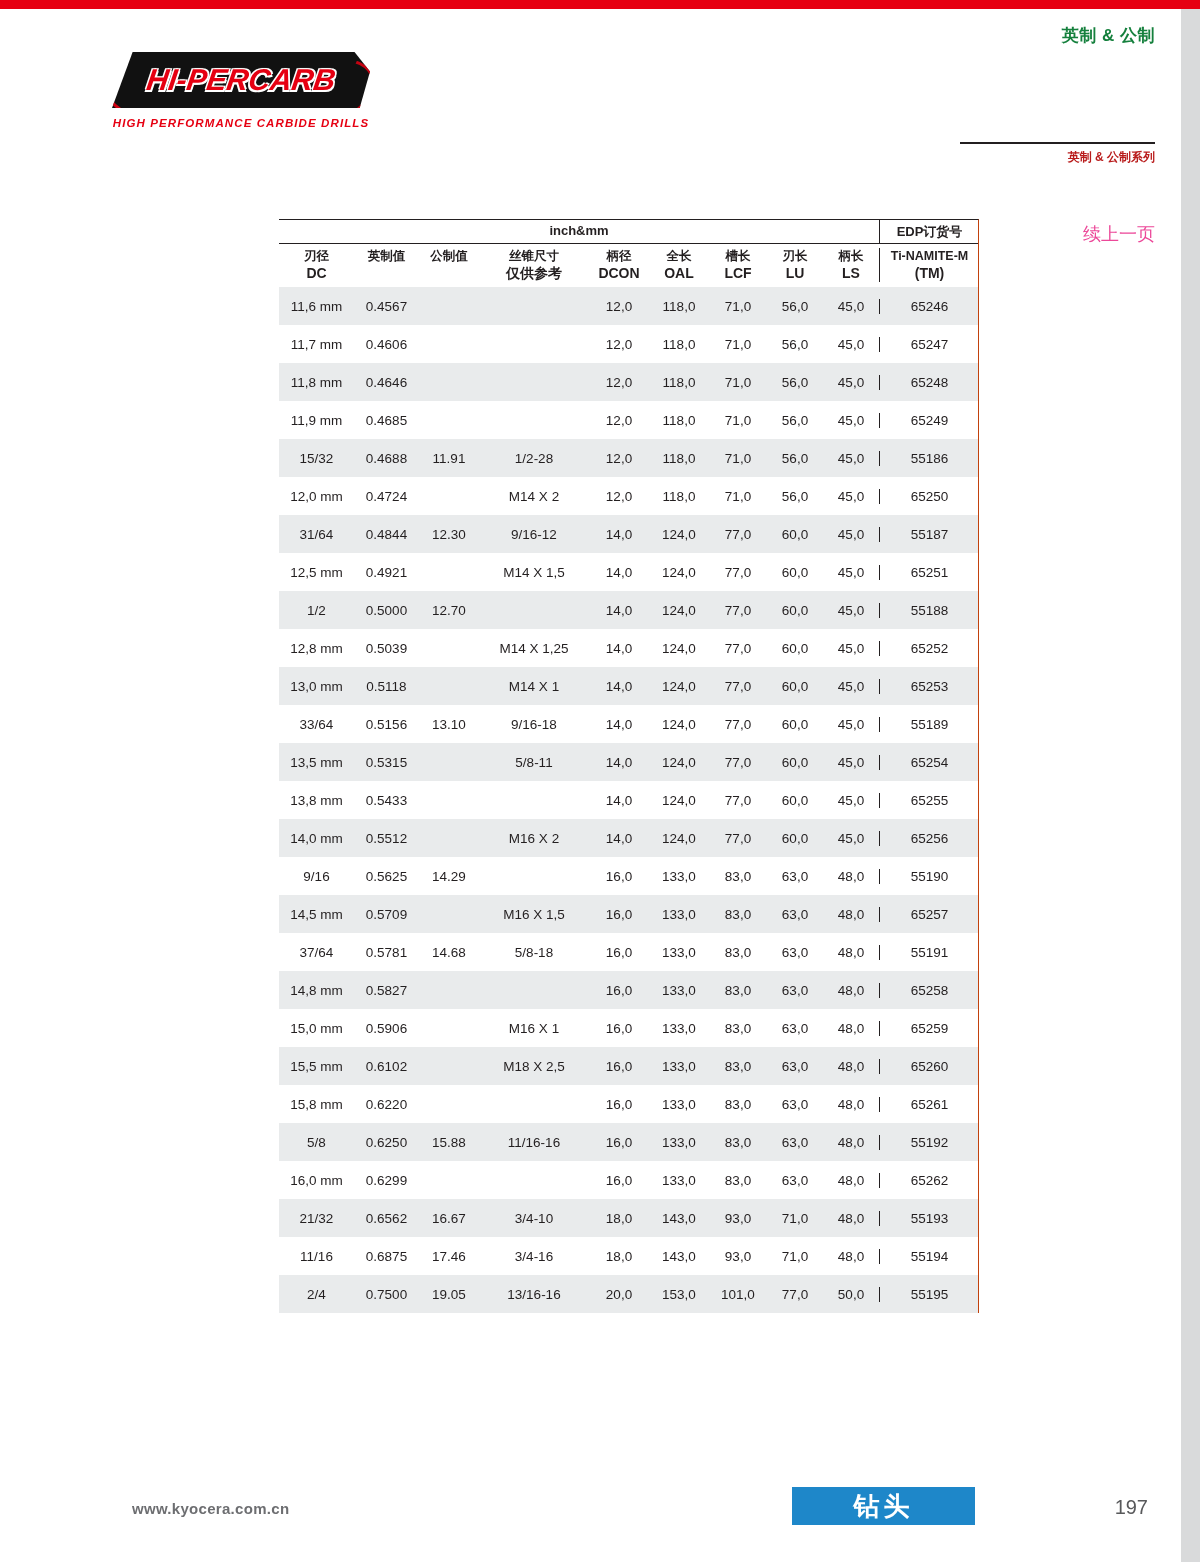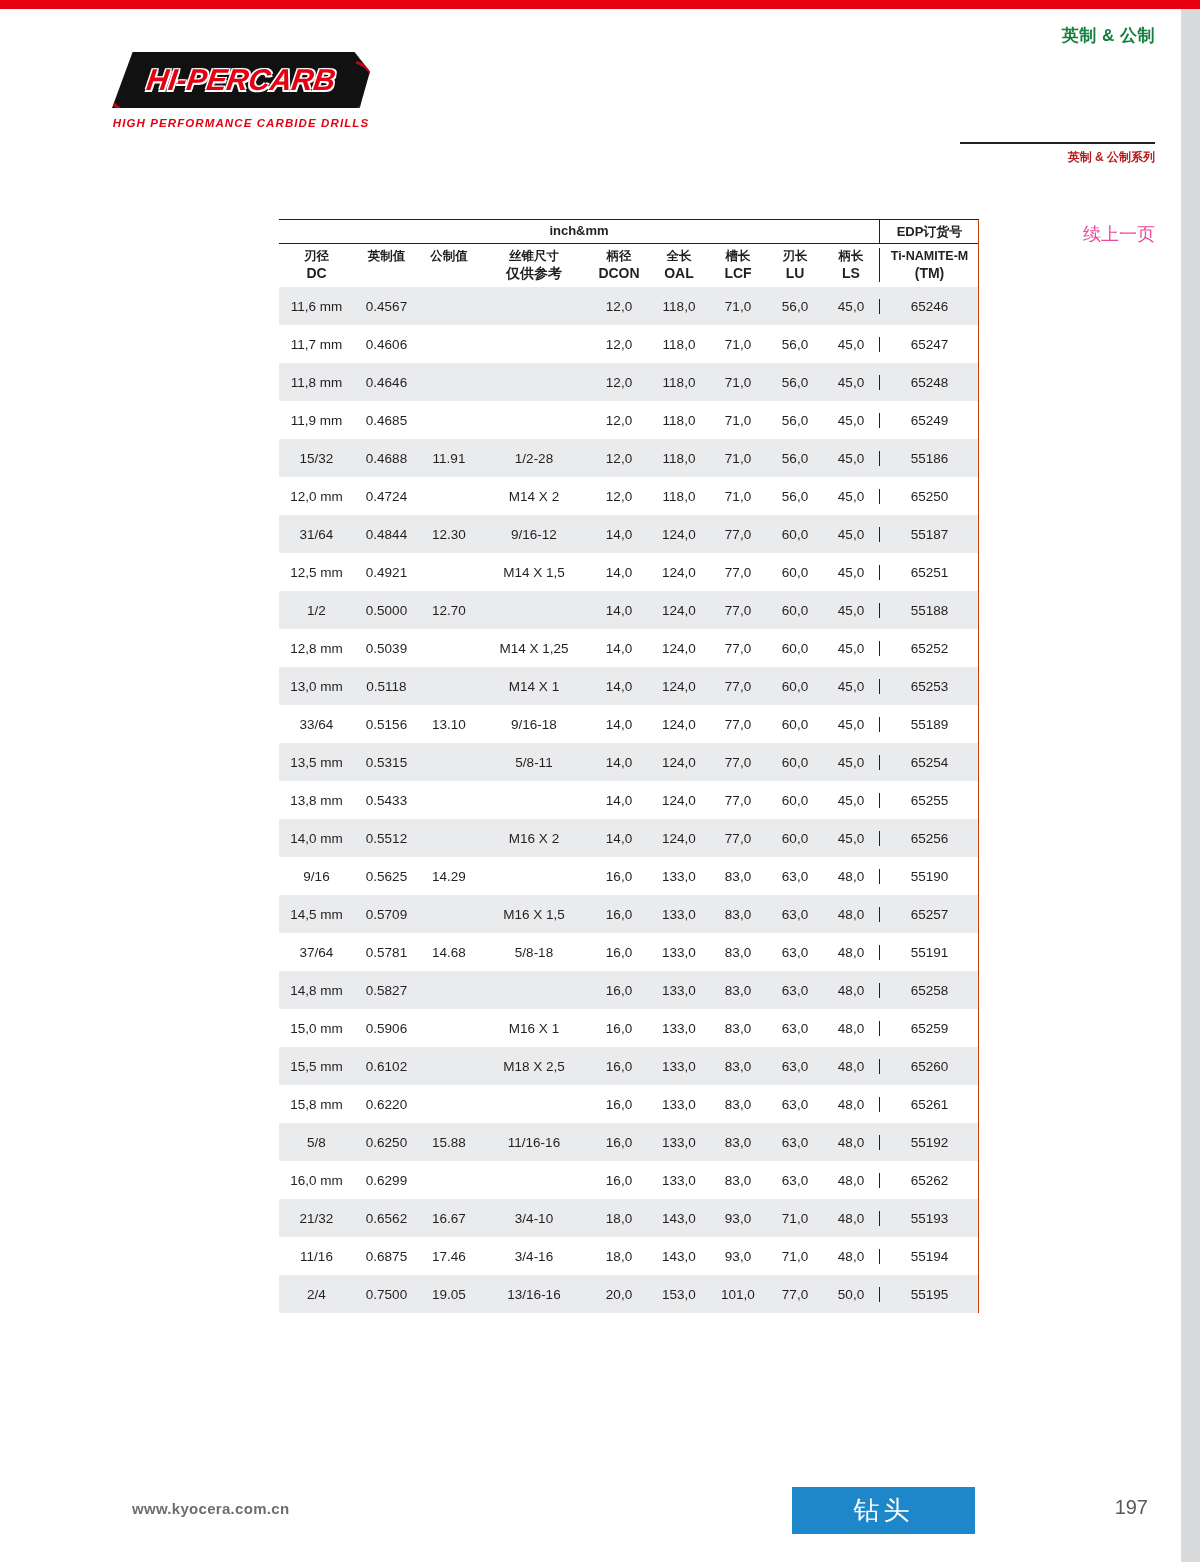--- a/index.html
+++ b/index.html
@@ -103,24 +103,24 @@
   .tbody .trow.shaded { background:#e9ebec; }
   .tcell { text-align:center; white-space:nowrap; }
   .tcell.col9 { border-left:1px solid #231f20; }
 
   
   .footer-url {
     position:absolute; left:132px; top:1500px;
     font-size:15px; font-weight:bold; color:#6d6e71; letter-spacing:.3px; z-index:2;
   }
   .footer-tab {
-    position:absolute; left:792px; top:1487px; width:183px; height:47px;
+    position:absolute; left:792px; top:1487px; width:183px; height:38px;
     background:#1e87c9; color:#ffffff;
     display:flex; align-items:center; justify-content:center;
-    font-size:26px; font-weight:normal; letter-spacing:4px; z-index:2;
+    font-size:26px; font-weight:bold; letter-spacing:4px; z-index:2;
   }
   .page-num {
     position:absolute; right:52px; top:1496px;
     font-size:20px; color:#58595b; z-index:2;
   }
 </style>
 </head>
 <body>
 
 <div class="page">

